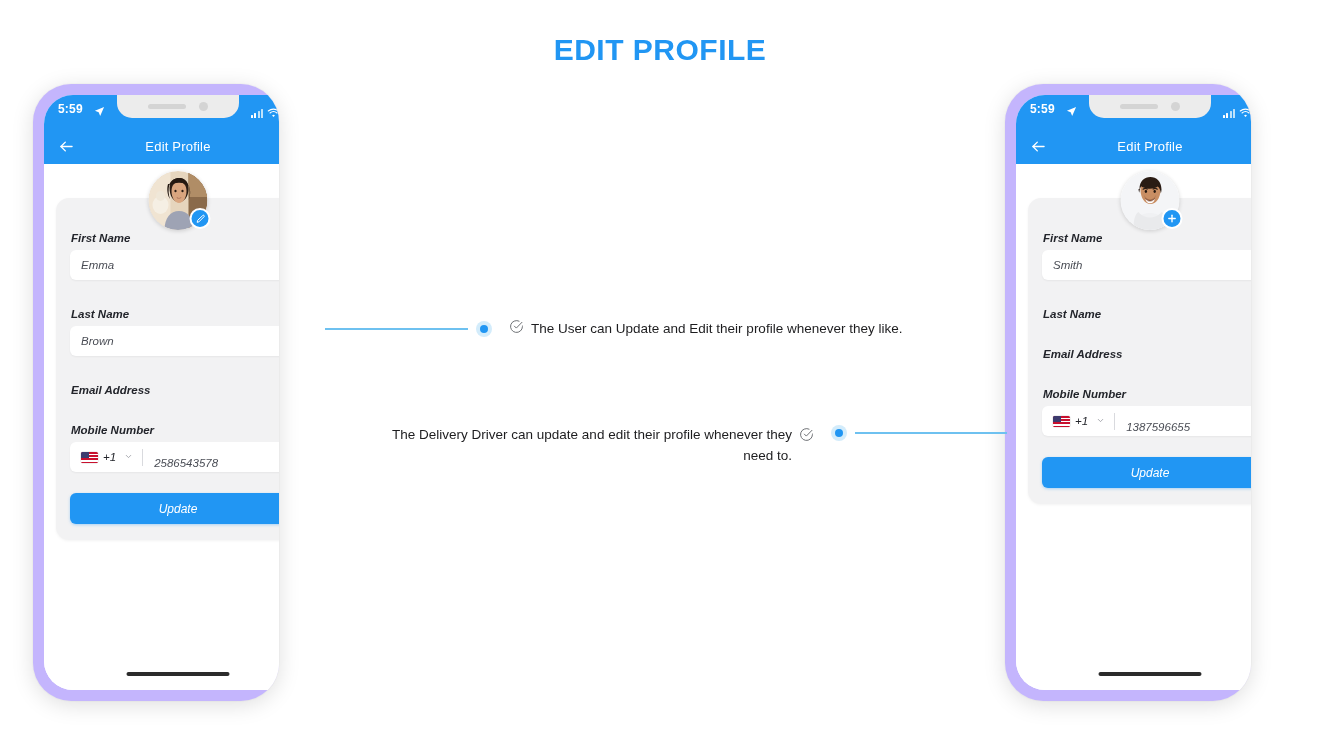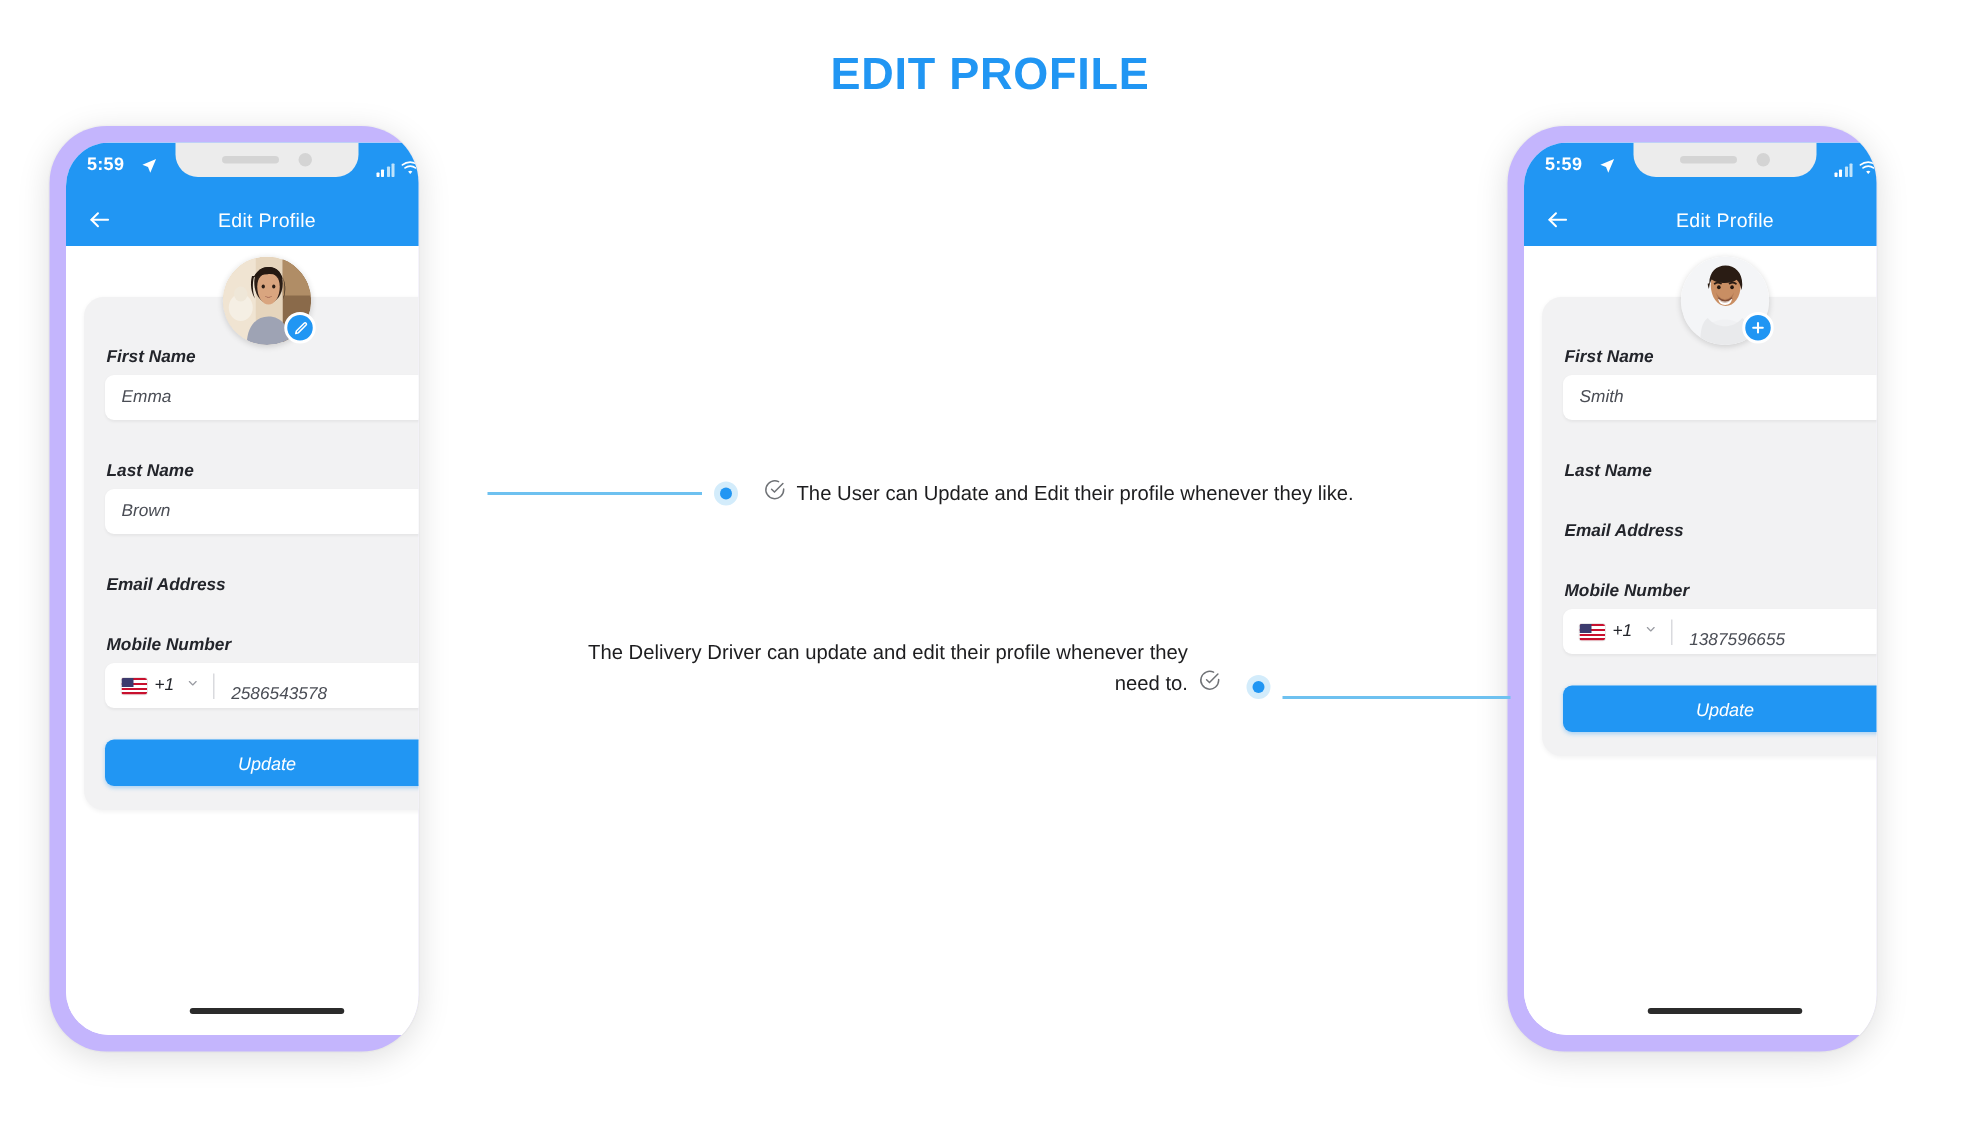--- a/index.html
+++ b/index.html
@@ -164,21 +164,21 @@
     font-size:13.5px;color:#1d1d1f;line-height:21px;
   }
   .chk{flex:none;}
 
   #annot-1{left:325px;top:318px;}
   #annot-1 .conn-line{width:143px;}
   #annot-1 .dot{margin-left:8px;}
   #annot-1 .chk{margin-left:17px;}
   #annot-1 .annot-text{margin-left:7px;white-space:nowrap;}
 
-  #annot-2{left:372px;top:424px;align-items:flex-end;}
+  #annot-2{left:372px;top:424px;align-items:flex-start;}
   #annot-2 .annot-text{width:420px;text-align:right;}
   #annot-2 .chk{margin-left:7px;margin-top:3px;}
   #annot-2 .dot{margin-left:17px;margin-top:1px;}
   #annot-2 .conn-line{width:152px;margin-left:8px;margin-top:8px;}
 </style>
 </head>
 <body>
 
 <div class="page-title">EDIT PROFILE</div>
 

